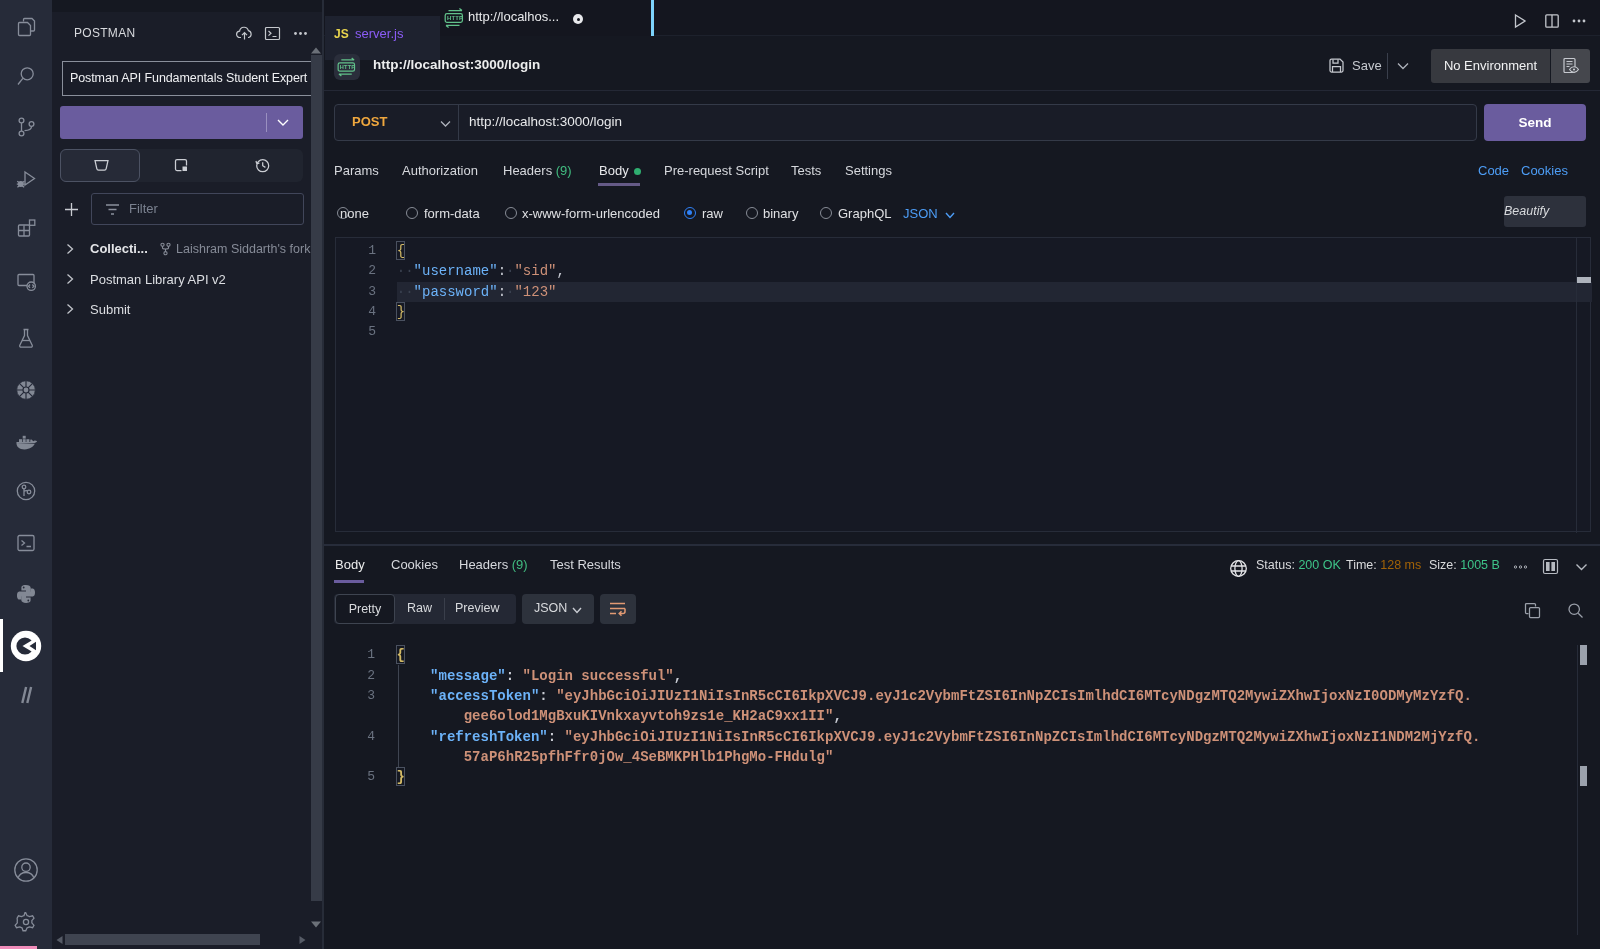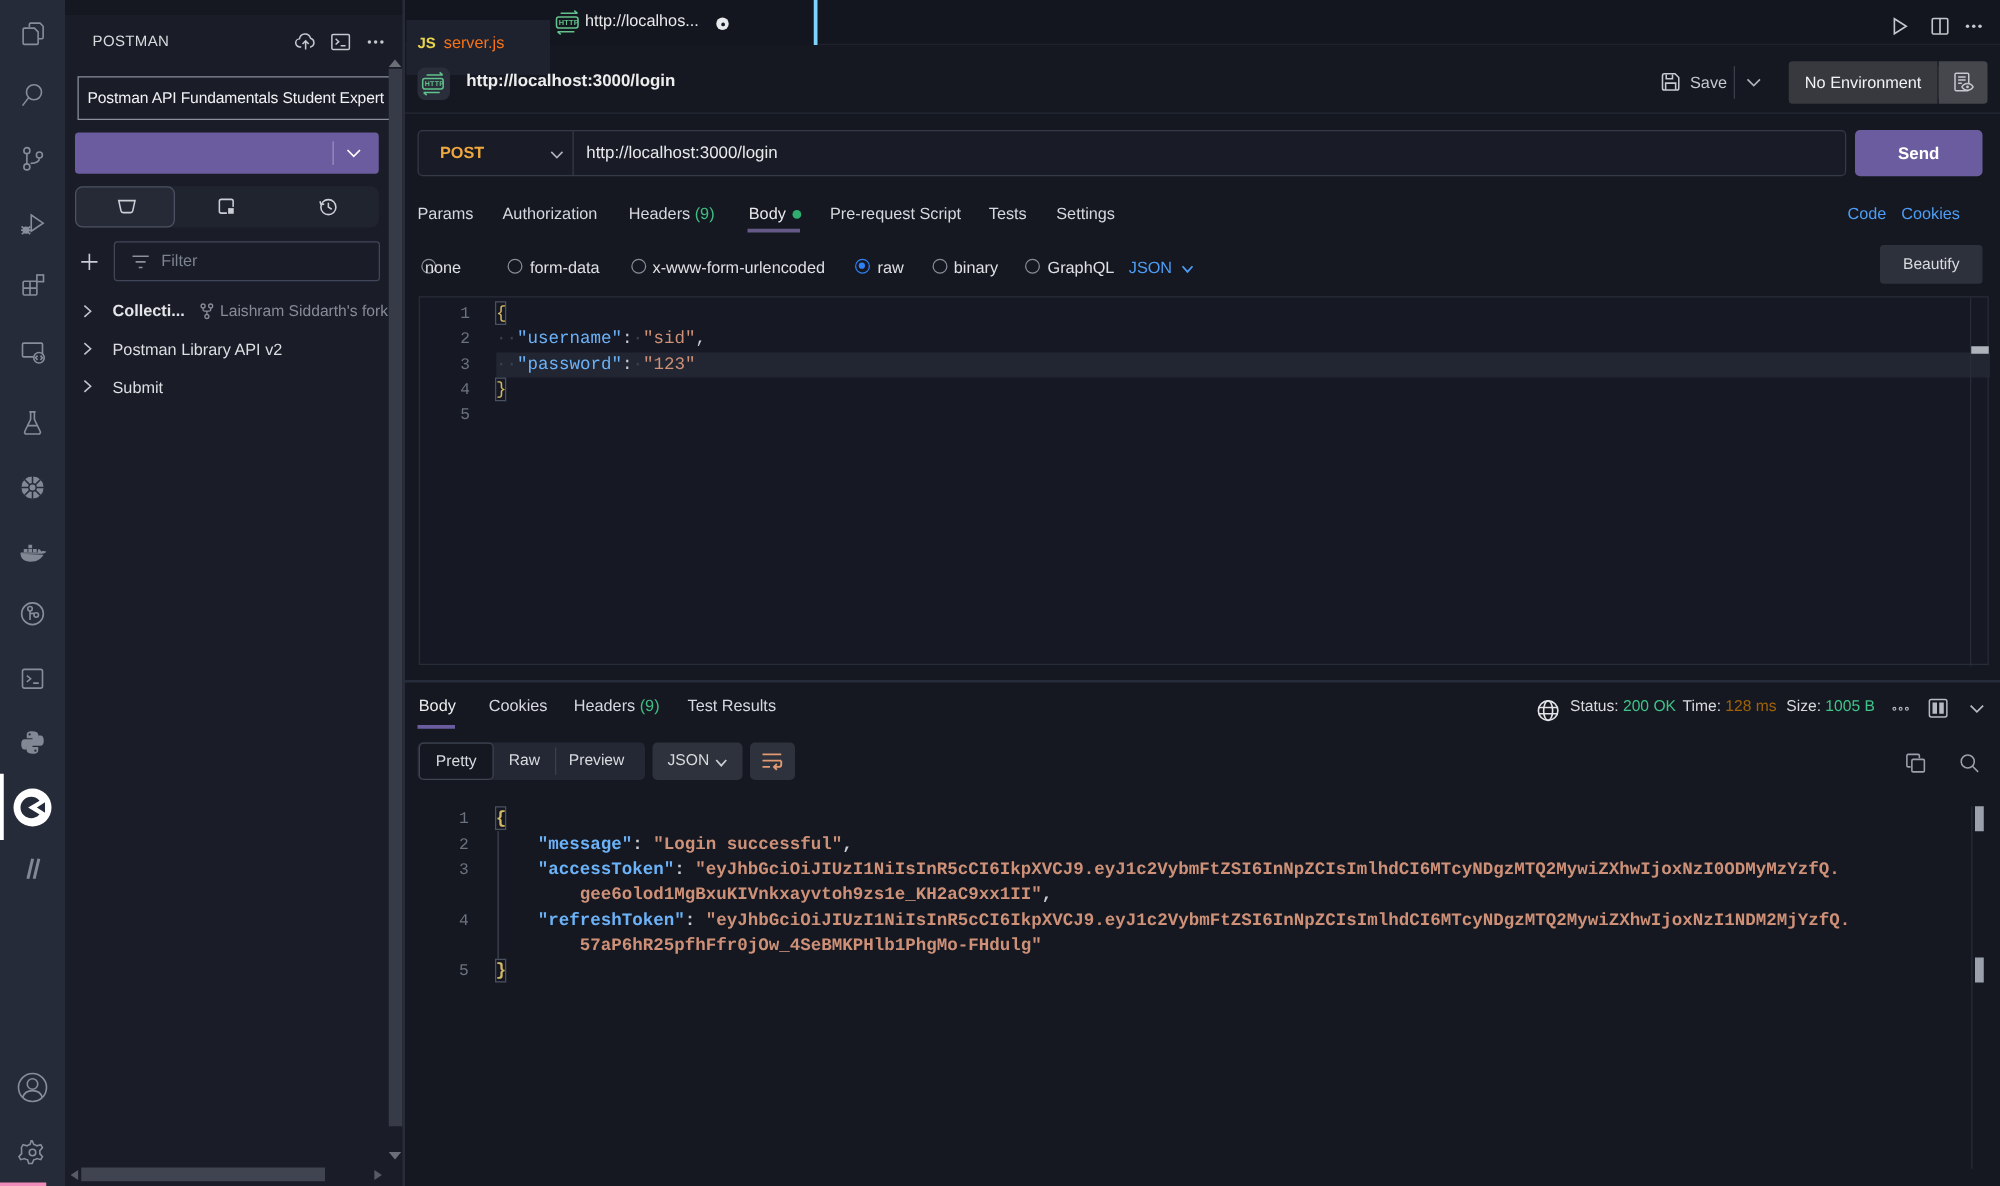--- a/index.html
+++ b/index.html
@@ -219,21 +219,21 @@
     <path d="M1.5 1 L7.5 5 L1.5 9 Z" fill="#565b66"></path>
   </svg>
 
 <div class="abs" style="left:322px;top:0;width:1.5px;height:949px;background:#272c38;"></div>
 
 <div class="abs" id="editor" style="left:324px;top:0;width:1276px;height:949px;background:#151821;">
 
   <div class="abs" style="left:0;top:0;width:1276px;height:36px;background:#14161f;border-bottom:1px solid #1d212c;"></div>
   <div class="abs" style="left:1px;top:0;width:115px;height:44px;background:#1e222f;margin-top:16px;">
     <div class="abs" style="left:9px;top:11px;font-size:12px;font-weight:bold;color:#e8d44d;">JS</div>
-    <div class="abs" style="left:30px;top:10px;font-size:13px;color:#f97316;">server.js</div>
+    <div class="abs" style="left:30px;top:10px;font-size:13px;color:#8b5cf6;">server.js</div>
   </div>
   <div class="abs" style="left:116px;top:0;width:214px;height:36px;background:#14161f;border-right:3px solid #7dd3fc;">
     <svg class="abs" style="left:4px;top:8px;" width="21" height="20" viewBox="0 0 21 20">
       <rect x="1.2" y="5.6" width="17.2" height="8.8" rx="1.8" stroke="#62c28b" stroke-width="1.25" fill="none"></rect>
       <text x="3" y="12.3" font-family="Liberation Sans" font-weight="bold" font-size="5.9" fill="#62c28b" letter-spacing="0.2">HTTP</text>
       <path d="M4.5 2.6 h13.5 M18 2.6 l-2.6 -2.1 M15.5 17.4 H2 M2 17.4 l2.6 2.1" stroke="#62c28b" stroke-width="1.25" fill="none"></path>
     </svg>
     <div class="abs" style="left:28px;top:9px;font-size:13px;color:#e9eaec;">http://localhos...</div>
     <div class="abs" style="left:133px;top:14px;width:10px;height:10px;border-radius:50%;background:#e8e9ec;"></div>
     <div class="abs" style="left:136.5px;top:17.5px;width:3px;height:3px;border-radius:50%;background:#14161f;"></div>
@@ -318,21 +318,21 @@
     <div class="abs radsel" style="left:360px;top:11px;"></div>
     <div class="abs" style="left:378px;top:10px;">raw</div>
     <div class="abs rad" style="left:422px;top:11px;"></div>
     <div class="abs" style="left:439px;top:10px;">binary</div>
     <div class="abs rad" style="left:496px;top:11px;"></div>
     <div class="abs" style="left:514px;top:10px;">GraphQL</div>
     <div class="abs" style="left:579px;top:10px;color:#4d9df6;">JSON</div>
     <svg class="abs" style="left:620px;top:15px;" width="12" height="9" viewBox="0 0 12 9">
         <path d="M2 2 L6 6.5 L10 2" stroke="#4d9df6" stroke-width="1.4" fill="none"></path>
       </svg>
-    <div class="abs" style="left:1180px;top:0px;width:82px;height:31px;background:#2d313c;border-radius:3px;text-align:center;line-height:31px;font-size:12.5px;color:#d8dadd;">Beautify</div>
+    <div class="abs" style="left:1180px;top:0px;width:82px;height:31px;background:#2d313c;border-radius:3px;line-height:31px;font-size:12.5px;color:#d8dadd;font-style:italic;">Beautify</div>
   </div>
 
   <div class="abs" id="reqeditor" style="left:10.5px;top:237px;width:1256.5px;height:295px;border:1px solid #272c39;background:#161924;">
 
     <div class="abs" style="left:61.5px;top:43.6px;width:1195px;height:20.4px;background:#222633;"></div>
 
     <div class="abs ln" style="left:0;top:3px;width:40.5px;text-align:right;line-height:20.33px;">1<br>2<br>3<br>4<br>5</div>
 
     <div class="abs" style="left:60.3px;top:3.2px;width:9px;height:19px;border:1px solid #4a5160;"></div>
     <div class="abs" style="left:60.3px;top:64.2px;width:9px;height:19px;border:1px solid #4a5160;"></div>

